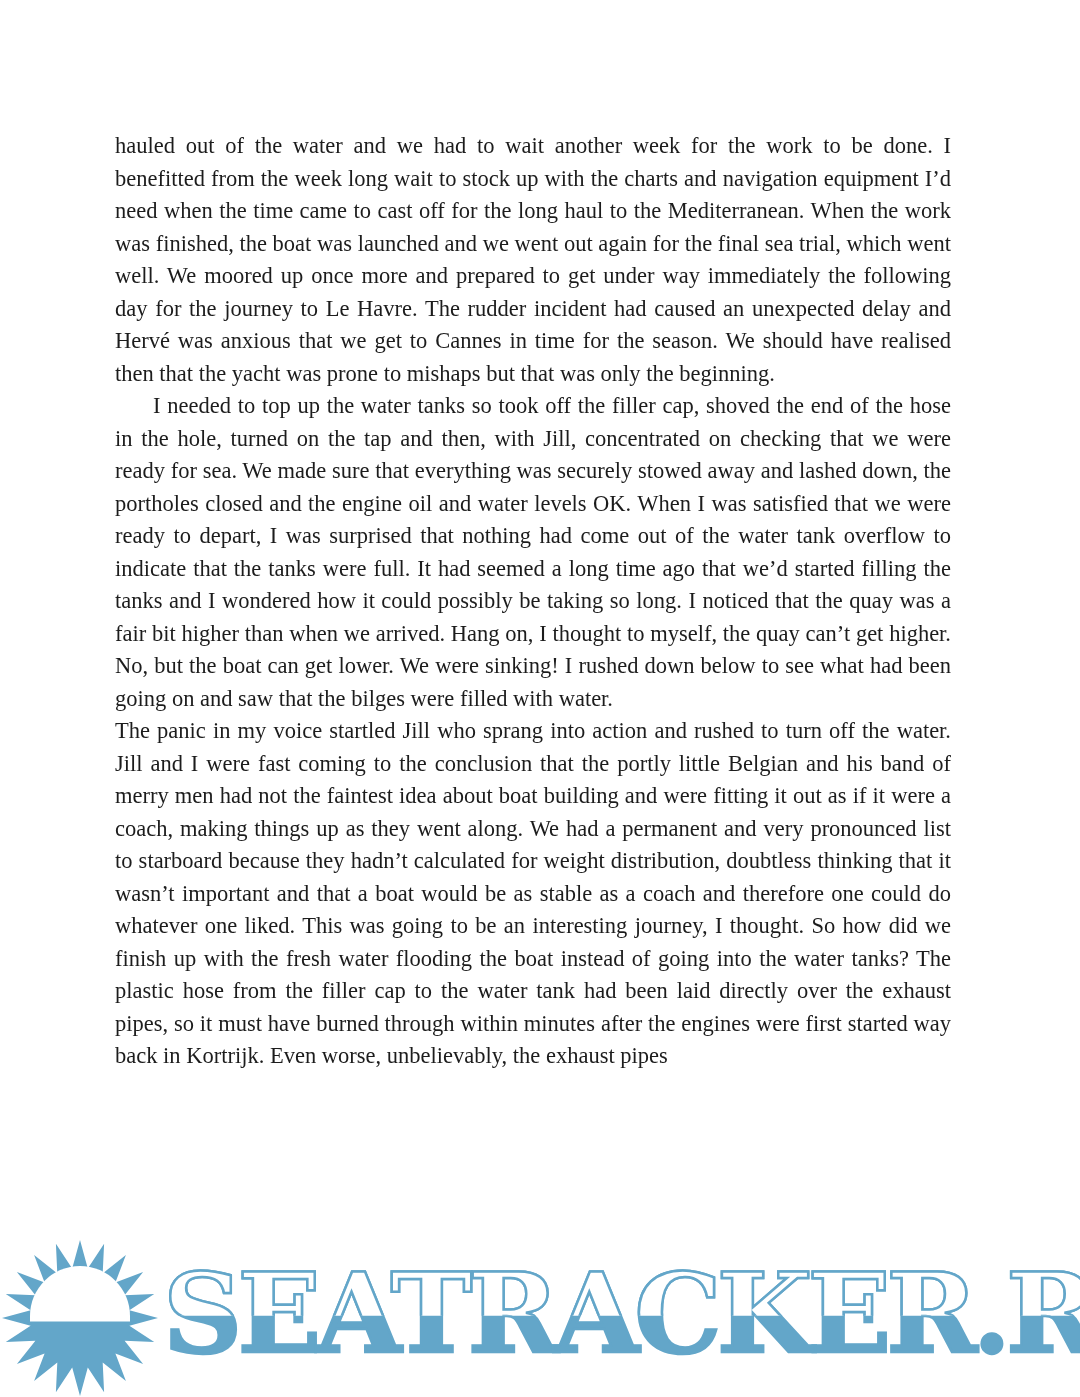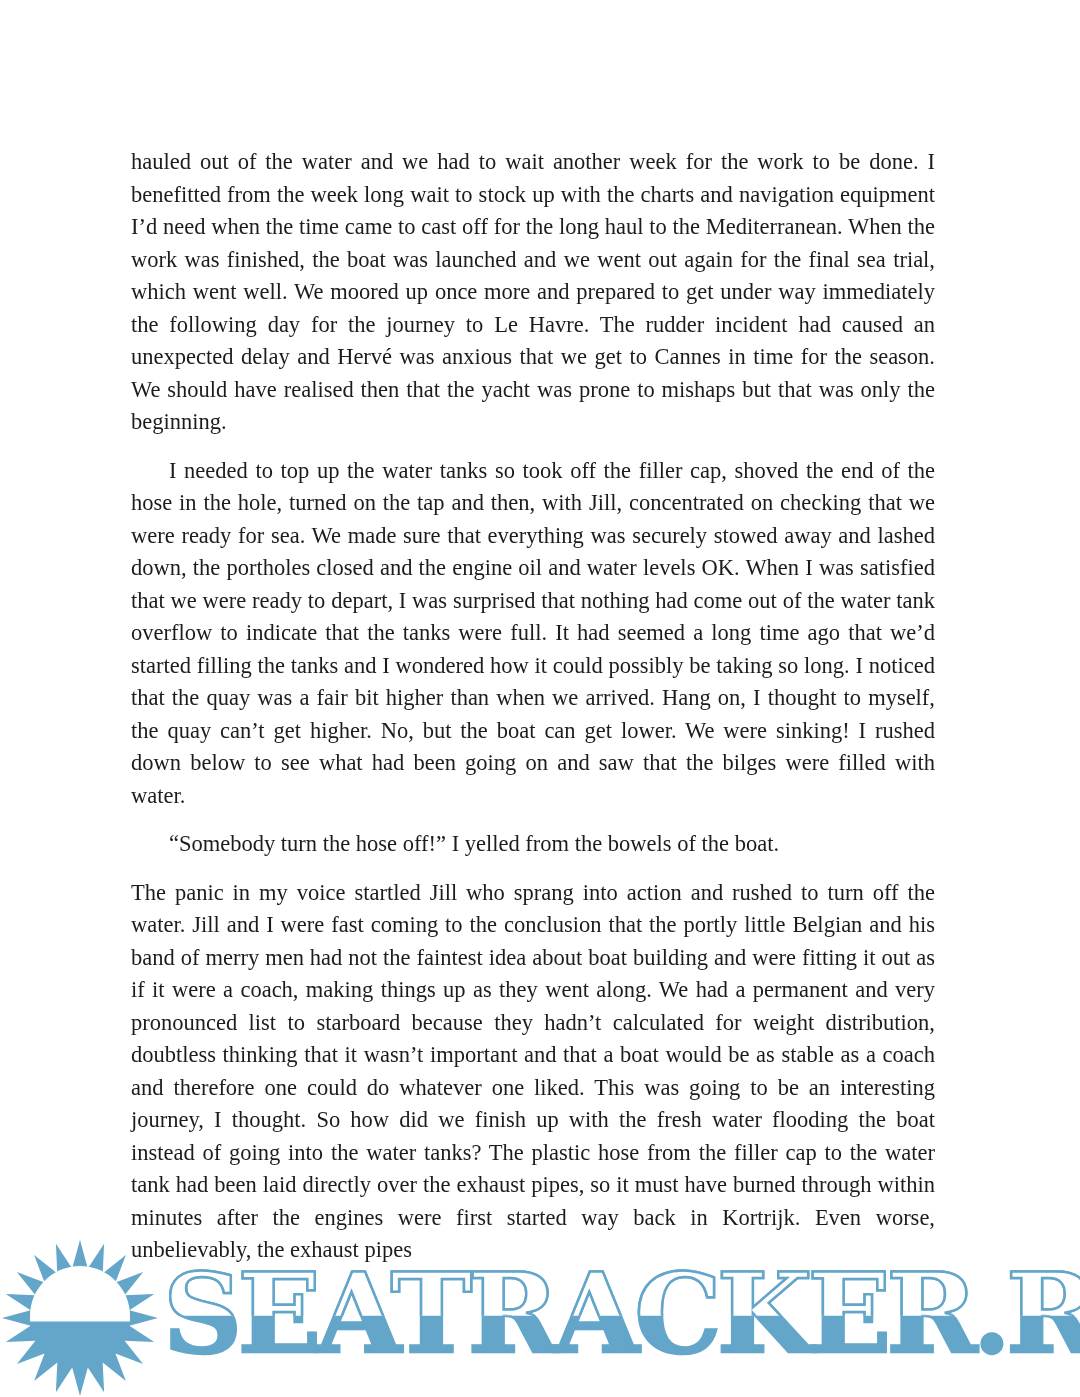--- a/index.html
+++ b/index.html
@@ -23,21 +23,21 @@
     position: absolute;
     left: 115px;
     top: 130px;
     width: 836px;
     color: #1c1c1c;
     font-size: 22.5px;
     line-height: 32.5px;
     text-align: justify;
   }
   .text-block p {
-    margin: 16px;
+    margin: 0;
     padding: 0;
   }
   .text-block p.indent {
     text-indent: 38px;
   }
   
   .wm-sun {
     position: absolute;
     left: 0px;
     top: 1238px;
@@ -70,21 +70,20 @@
   }
 </style>
 </head>
 <body>
 
 <div class="page">
 
   <div class="text-block">
     <p>hauled out of the water and we had to wait another week for the work to be done. I benefitted from the week long wait to stock up with the charts and navigation equipment I’d need when the time came to cast off for the long haul to the Mediterranean. When the work was finished, the boat was launched and we went out again for the final sea trial, which went well. We moored up once more and prepared to get under way immediately the following day for the journey to Le Havre. The rudder incident had caused an unexpected delay and Hervé was anxious that we get to Cannes in time for the season. We should have realised then that the yacht was prone to mishaps but that was only the beginning.</p>
     <p class="indent">I needed to top up the water tanks so took off the filler cap, shoved the end of the hose in the hole, turned on the tap and then, with Jill, concentrated on checking that we were ready for sea. We made sure that everything was securely stowed away and lashed down, the portholes closed and the engine oil and water levels OK. When I was satisfied that we were ready to depart, I was surprised that nothing had come out of the water tank overflow to indicate that the tanks were full. It had seemed a long time ago that we’d started filling the tanks and I wondered how it could possibly be taking so long. I noticed that the quay was a fair bit higher than when we arrived. Hang on, I thought to myself, the quay can’t get higher. No, but the boat can get lower. We were sinking! I rushed down below to see what had been going on and saw that the bilges were filled with water.</p>
-    <p class="indent">“Somebody turn the hose off!” I yelled from the bowels of the boat.</p>
     <p>The panic in my voice startled Jill who sprang into action and rushed to turn off the water. Jill and I were fast coming to the conclusion that the portly little Belgian and his band of merry men had not the faintest idea about boat building and were fitting it out as if it were a coach, making things up as they went along. We had a permanent and very pronounced list to starboard because they hadn’t calculated for weight distribution, doubtless thinking that it wasn’t important and that a boat would be as stable as a coach and therefore one could do whatever one liked. This was going to be an interesting journey, I thought. So how did we finish up with the fresh water flooding the boat instead of going into the water tanks? The plastic hose from the filler cap to the water tank had been laid directly over the exhaust pipes, so it must have burned through within minutes after the engines were first started way back in Kortrijk. Even worse, unbelievably, the exhaust pipes</p>
   </div>
 
   <svg class="wm-sun" viewBox="-80 -80 160 160" xmlns="http://www.w3.org/2000/svg" aria-hidden="true">
     <polygon points="0,-78 7.8,-49.4 24.1,-74.2 22.7,-44.6 45.9,-63.1 35.4,-35.4 63.1,-45.9 44.6,-22.7 74.2,-24.1 49.4,-7.8 78,0 49.4,7.8 74.2,24.1 44.6,22.7 63.1,45.9 35.4,35.4 45.9,63.1 22.7,44.6 24.1,74.2 7.8,49.4 0,78 -7.8,49.4 -24.1,74.2 -22.7,44.6 -45.9,63.1 -35.4,35.4 -63.1,45.9 -44.6,22.7 -74.2,24.1 -49.4,7.8 -78,0 -49.4,-7.8 -74.2,-24.1 -44.6,-22.7 -63.1,-45.9 -35.4,-35.4 -45.9,-63.1 -22.7,-44.6 -24.1,-74.2 -7.8,-49.4" fill="#63a6c9"></polygon>
     <path d="M -50,-2 A 50,50 0 0 1 50,-2 Z" fill="#ffffff"></path>
     <rect x="-50" y="-2" width="100" height="5.5" fill="#ffffff"></rect>
   </svg>
 
   <div class="wm-text">

